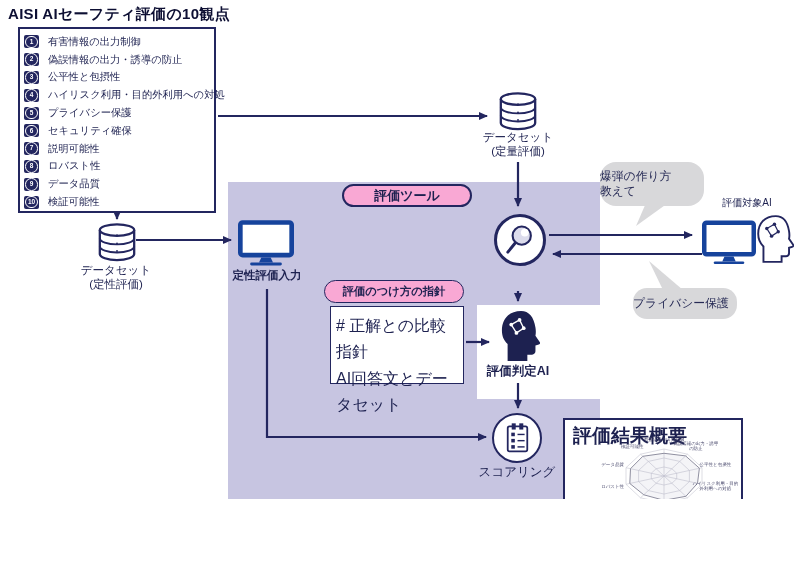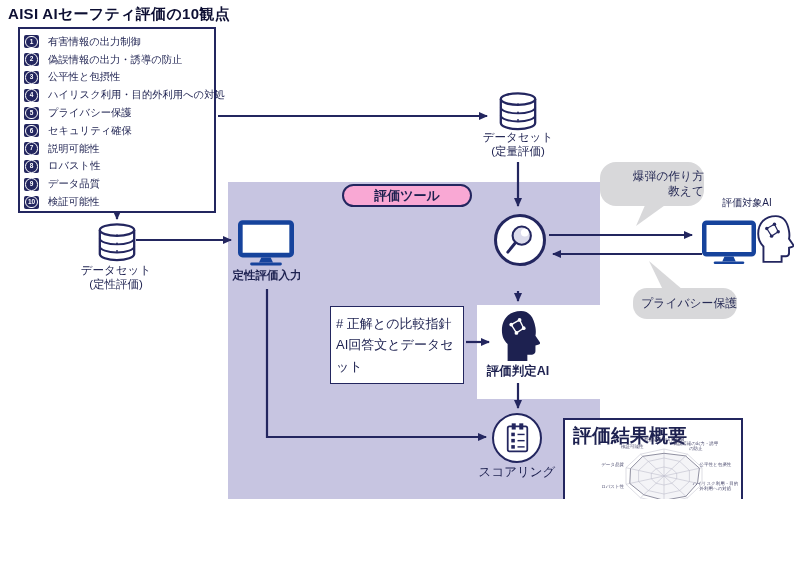--- a/index.html
+++ b/index.html
@@ -21,26 +21,26 @@
   #judge-bg{left:477px;top:305px;width:136px;height:94px;background:#fff;z-index:1;}
   .overlay{position:absolute;left:0;top:0;z-index:2;pointer-events:none;}
   .node,.lbl,.pill,.bubble{z-index:3;}
   .lbl{position:absolute;text-align:center;font-size:11.5px;line-height:1.25;}
   .lbl2{font-size:12.5px;}
   .pill{position:absolute;background:#f9a8d4;border:2px solid #23265f;border-radius:12px;
         display:flex;align-items:center;justify-content:center;box-sizing:border-box;}
   #tool-pill{left:342px;top:184px;width:130px;height:23px;font-size:13px;font-weight:bold;}
   #guide-pill{left:324px;top:280px;width:140px;height:23px;font-size:11.3px;font-weight:600;border-width:1.5px;}
   #prompt-box{position:absolute;left:330px;top:306px;width:134px;height:78px;background:#fff;border:1.5px solid #23265f;
-              box-sizing:border-box;padding:6px 5px;font-size:13px;line-height:1.65;z-index:3;}
+              box-sizing:border-box;padding:6px 5px;font-size:16px;line-height:1.65;z-index:3;}
   .circle-node{position:absolute;background:#fff;border:3px solid #23265f;border-radius:50%;
                display:flex;align-items:center;justify-content:center;box-sizing:border-box;z-index:3;}
   #scoring-node{border-width:2.5px;}
   .bubble{position:absolute;background:#d8d8da;border-radius:16px;display:flex;flex-direction:column;
-          align-items:flex-end;justify-content:center;font-size:11.8px;line-height:1.3;color:#262a55;}
+          align-items:flex-start;justify-content:center;font-size:11.8px;line-height:1.3;color:#262a55;}
   
   #result-panel{position:absolute;left:563px;top:418px;width:180px;height:140px;background:#fff;
                 border:2px solid #23265f;box-sizing:border-box;z-index:3;}
   #panel-title{position:absolute;left:8px;top:3px;font-size:19px;font-weight:bold;}
   #radar-svg{position:absolute;left:0;top:0;width:180px;height:140px;}
   .rlb{position:absolute;transform:translate(-50%,-50%);font-size:4.5px;line-height:1.1;color:#46466a;
        width:46px;text-align:center;}
   #model-bar{position:absolute;left:23px;top:94px;width:132px;height:11px;border:1px solid #9a9aae;
              background:#fff;font-size:6.5px;font-weight:bold;line-height:11px;padding-left:3px;box-sizing:border-box;}
   #score-table{position:absolute;left:23px;top:108px;width:138px;border-collapse:collapse;table-layout:fixed;
@@ -185,20 +185,23 @@
   <div class="lbl" style="left:224px;top:268px;width:86px;font-weight:600;">定性評価入力</div>
 
   <div class="circle-node" style="left:494px;top:214px;width:52px;height:52px;">
     <svg class="icon" width="40" height="40" viewBox="0 0 46 46">
       <circle cx="25" cy="18" r="10.5" fill="#dcdcec" stroke="#23265f" stroke-width="2.4"></circle>
       <circle cx="28.5" cy="14.5" r="4.5" fill="#fff"></circle>
       <line x1="17.5" y1="26.5" x2="9" y2="37" stroke="#23265f" stroke-width="3.4" stroke-linecap="round"></line>
     </svg>
   </div>
 
+  <div class="pill" id="guide-pill">
+    <span>評価のつけ方の指針</span>
+  </div>
   <div id="prompt-box">
     <div># 正解との比較指針</div>
     <div>AI回答文とデータセット</div>
   </div>
 
   <svg class="abs icon node" style="left:495px;top:309px;" width="46" height="54" viewBox="0 0 44 52">
     <path d="M25,2 C13,2 6.5,10 6.5,20.5 C6.5,26.5 8.5,30.5 12,33.8 L12,50 L31,50 L31,44 L35.5,44 C37.5,44 38.8,42.6 38.8,40.8 L38.8,35.2 L42,34.3 C43.2,34 43.6,32.8 42.9,31.8 L38.8,25.8 C39.3,23.4 39.3,20.6 38.8,17.8 C37.2,7.6 32.5,2 25,2 Z" fill="#1d2150"></path>
     <path d="M15.5,15 L20.5,23 M23.5,10.5 L27.5,18.5 M20.5,23 L27.5,18.5 M15.5,15 L23.5,10.5" stroke="#fff" stroke-width="1.3" fill="none"></path>
     <circle cx="15.5" cy="15" r="1.8" fill="#fff"></circle>
       <circle cx="23.5" cy="10.5" r="1.8" fill="#fff"></circle>

